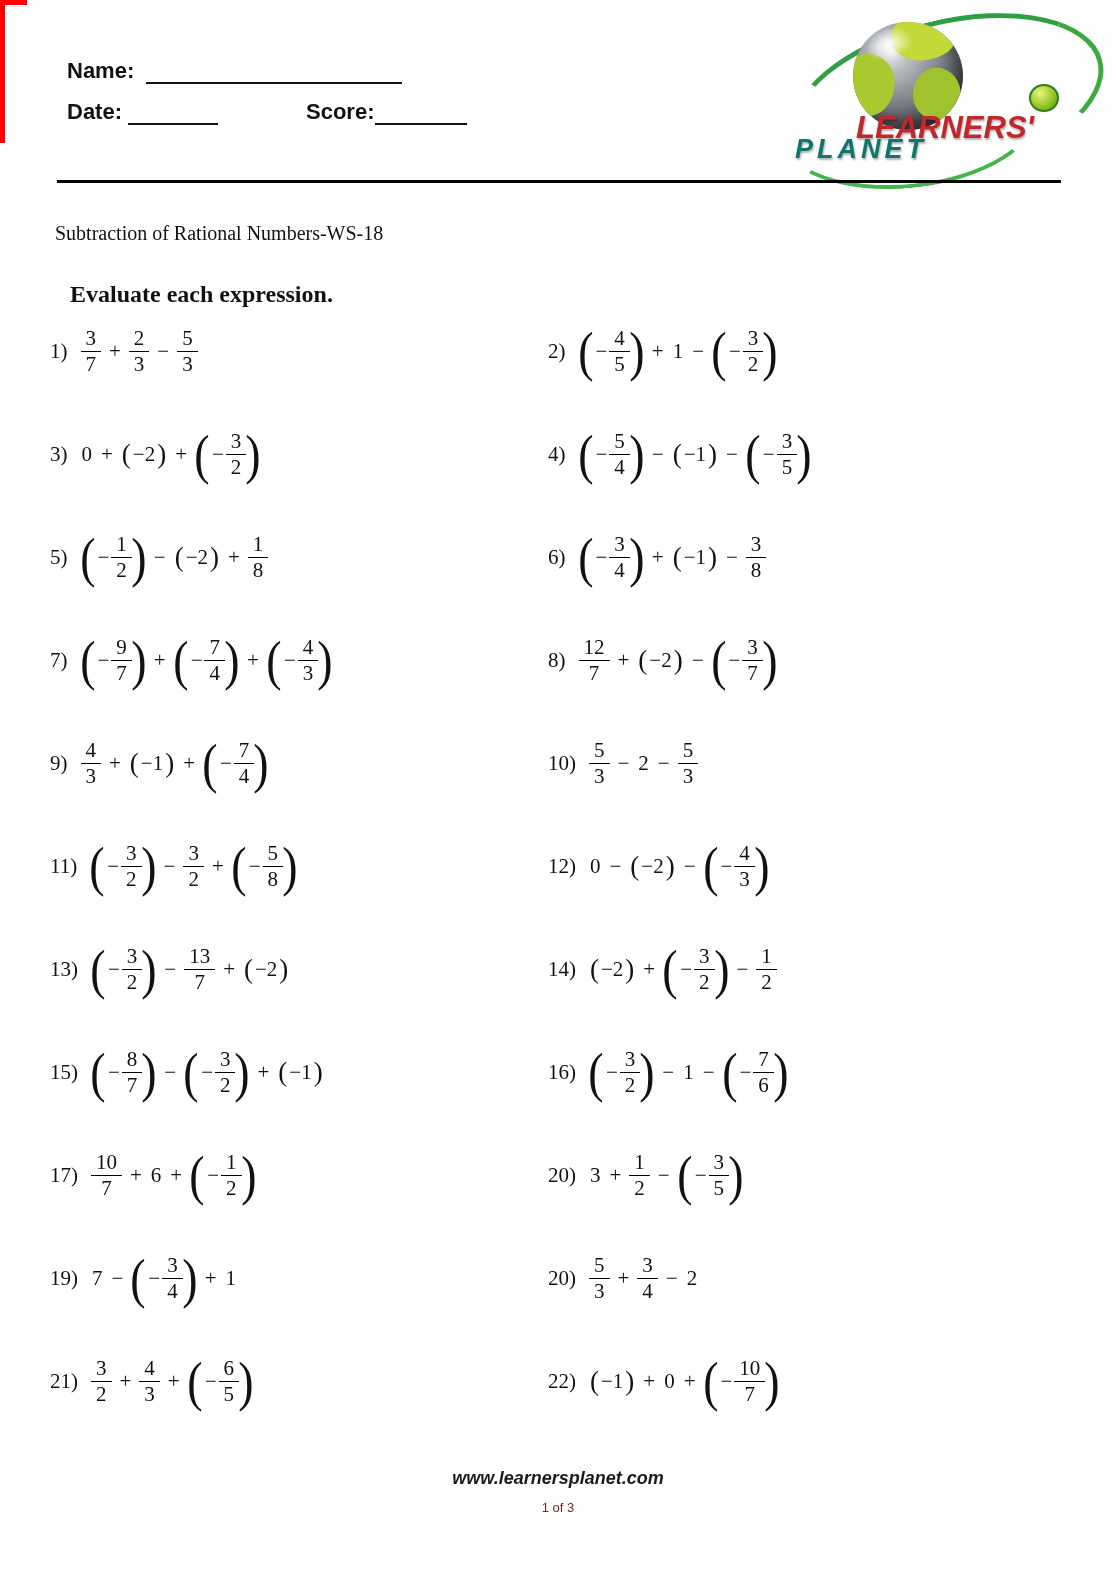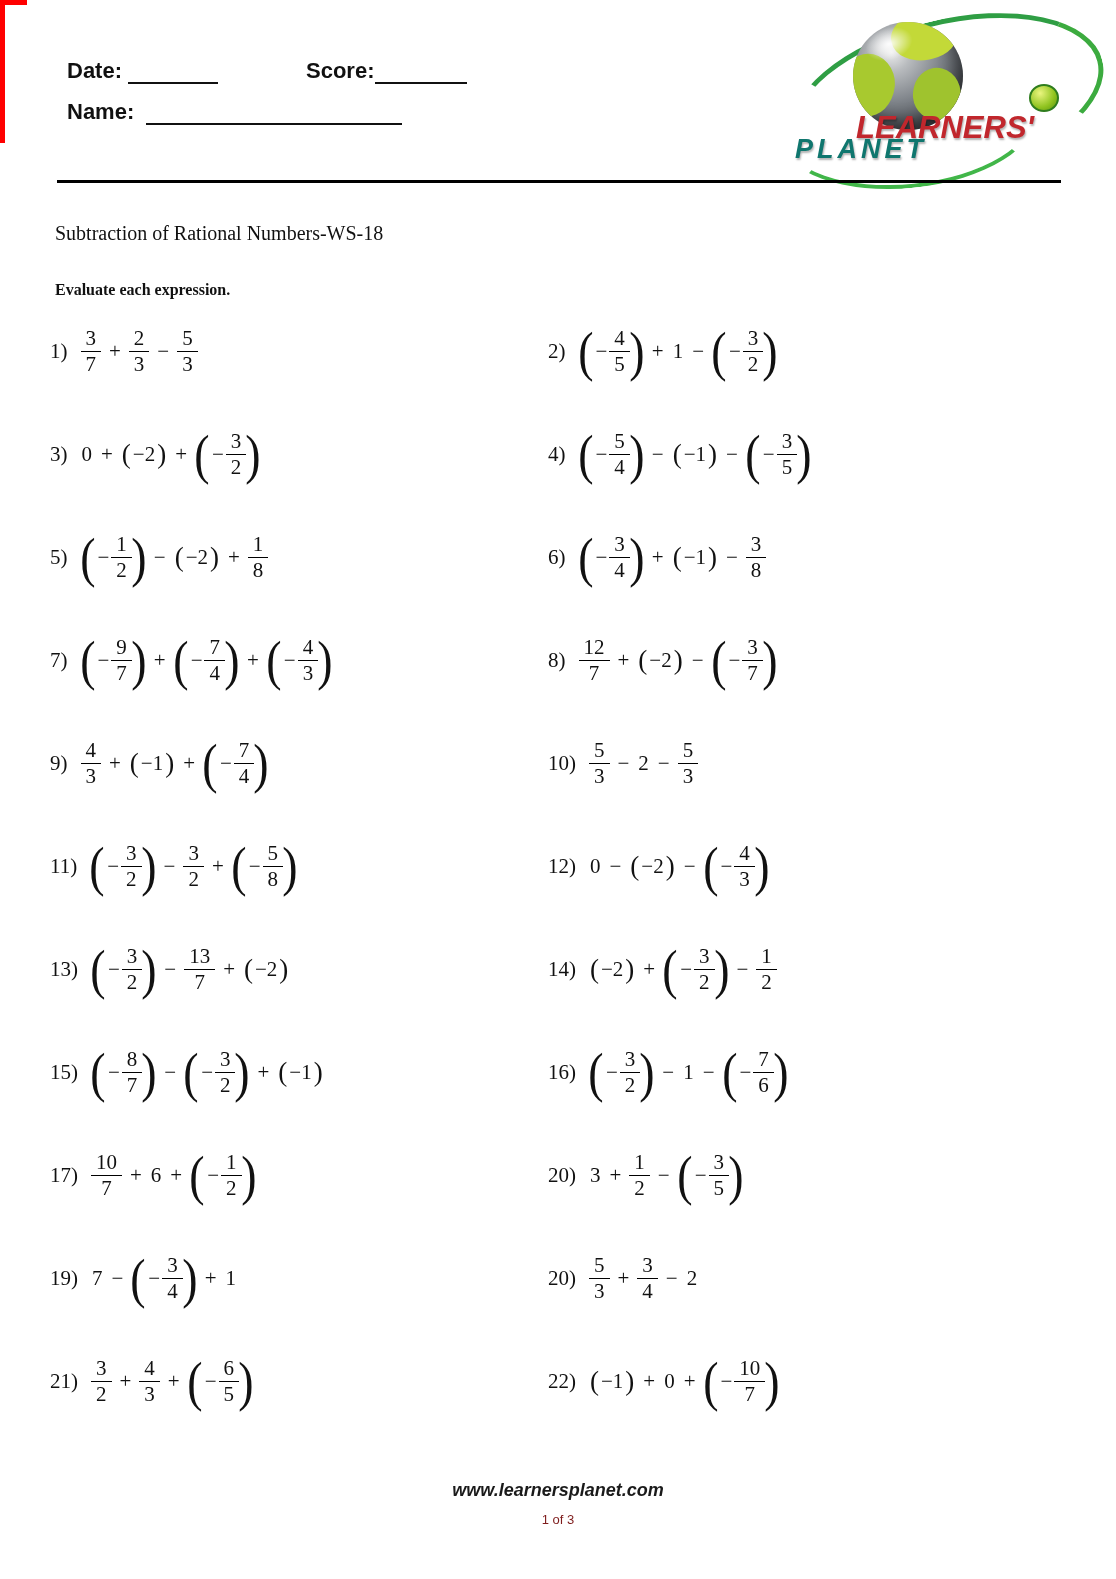--- a/index.html
+++ b/index.html
@@ -47,63 +47,63 @@
              font-family: "Liberation Sans", sans-serif; font-style: italic; font-weight: bold;
              font-size: 31px; color: #c1272d; text-shadow: 1px 2px 2px rgba(0,0,0,0.30); }
   .logo-t2 { position: absolute; left: 0; top: 116px; width: 100%; text-align: left; z-index: 2;
              font-family: "Liberation Sans", sans-serif; font-style: italic; font-weight: bold;
              font-size: 27px; letter-spacing: 4px; color: #0f766e; text-shadow: 1px 2px 2px rgba(0,0,0,0.30); }
 
   .rule { position: absolute; left: 57px; top: 180px; width: 1004px; height: 3px; background: #000; }
 
   .title { position: absolute; left: 55px; top: 222px; margin: 0;
            font-family: "Liberation Serif", serif; font-weight: 400; font-size: 20px; }
-  .instruction { position: absolute; left: 55px; top: 281px; font-weight: bold; font-size: 16px; }
+  .instruction { position: absolute; left: 70px; top: 281px; font-weight: bold; font-size: 24px; }
 
   
   .problems { position: absolute; left: 0; top: 300px; width: 1116px;
               display: grid; grid-template-columns: 540px 1fr; grid-auto-rows: 103px; }
   .problem { display: flex; align-items: center; font-size: 21px; }
   .problem.left  { padding-left: 50px; }
   .problem.right { padding-left: 8px; }
   .pnum { margin-right: 13px; }
   .op  { margin: 0 8px; }
   .int { margin: 0 1px; }
   .frac { display: inline-flex; flex-direction: column; text-align: center; line-height: 1.08; }
   .fnum { padding: 0 5px 1px; border-bottom: 1.6px solid #000; }
   .fden { padding: 1px 5px 0; }
   .ptok { display: inline-flex; align-items: center; }
   .bp { font-size: 54px; font-weight: 400; line-height: 1; display: inline-block;
         transform: scaleX(0.85); margin: 0 -2px; }
   .pp { font-size: 27px; line-height: 1; display: inline-block; margin: 0 1px; }
   .pm { margin: 0 2px 0 3px; }
 
   
-  .footer { position: absolute; left: 0; top: 1468px; width: 100%; text-align: center; margin-top: 12px; }
+  .footer { position: absolute; left: 0; top: 1468px; width: 100%; text-align: center; }
   .site { font-family: "Liberation Sans", sans-serif; font-style: italic; font-weight: bold;
           font-size: 18px; color: #1a1a1a; }
   .pageno { margin-top: 11px; font-family: "Liberation Sans", sans-serif; font-size: 13px; color: #7f1d1d; }
 </style>
 </head>
 <body>
 
 <div class="page">
   <div class="artifact-top"></div>
   <div class="artifact-left"></div>
 
   <div class="header">
     <div class="hrow">
+      <span>Name:</span>
+      <span class="blank name-blank"></span>
+    </div>
+    <div class="hrow">
       <span>Date:</span>
       <span class="blank date-blank"></span>
       <span class="score-label">Score:</span>
       <span class="blank score-blank"></span>
-    </div>
-    <div class="hrow">
-      <span>Name:</span>
-      <span class="blank name-blank"></span>
     </div>
   </div>
 
   <div class="logo">
     <div class="orbit orbit1"></div>
     <div class="orbit orbit2"></div>
     <div class="globe">
       <div class="land l1"></div>
       <div class="land l2"></div>
       <div class="land l3"></div>

